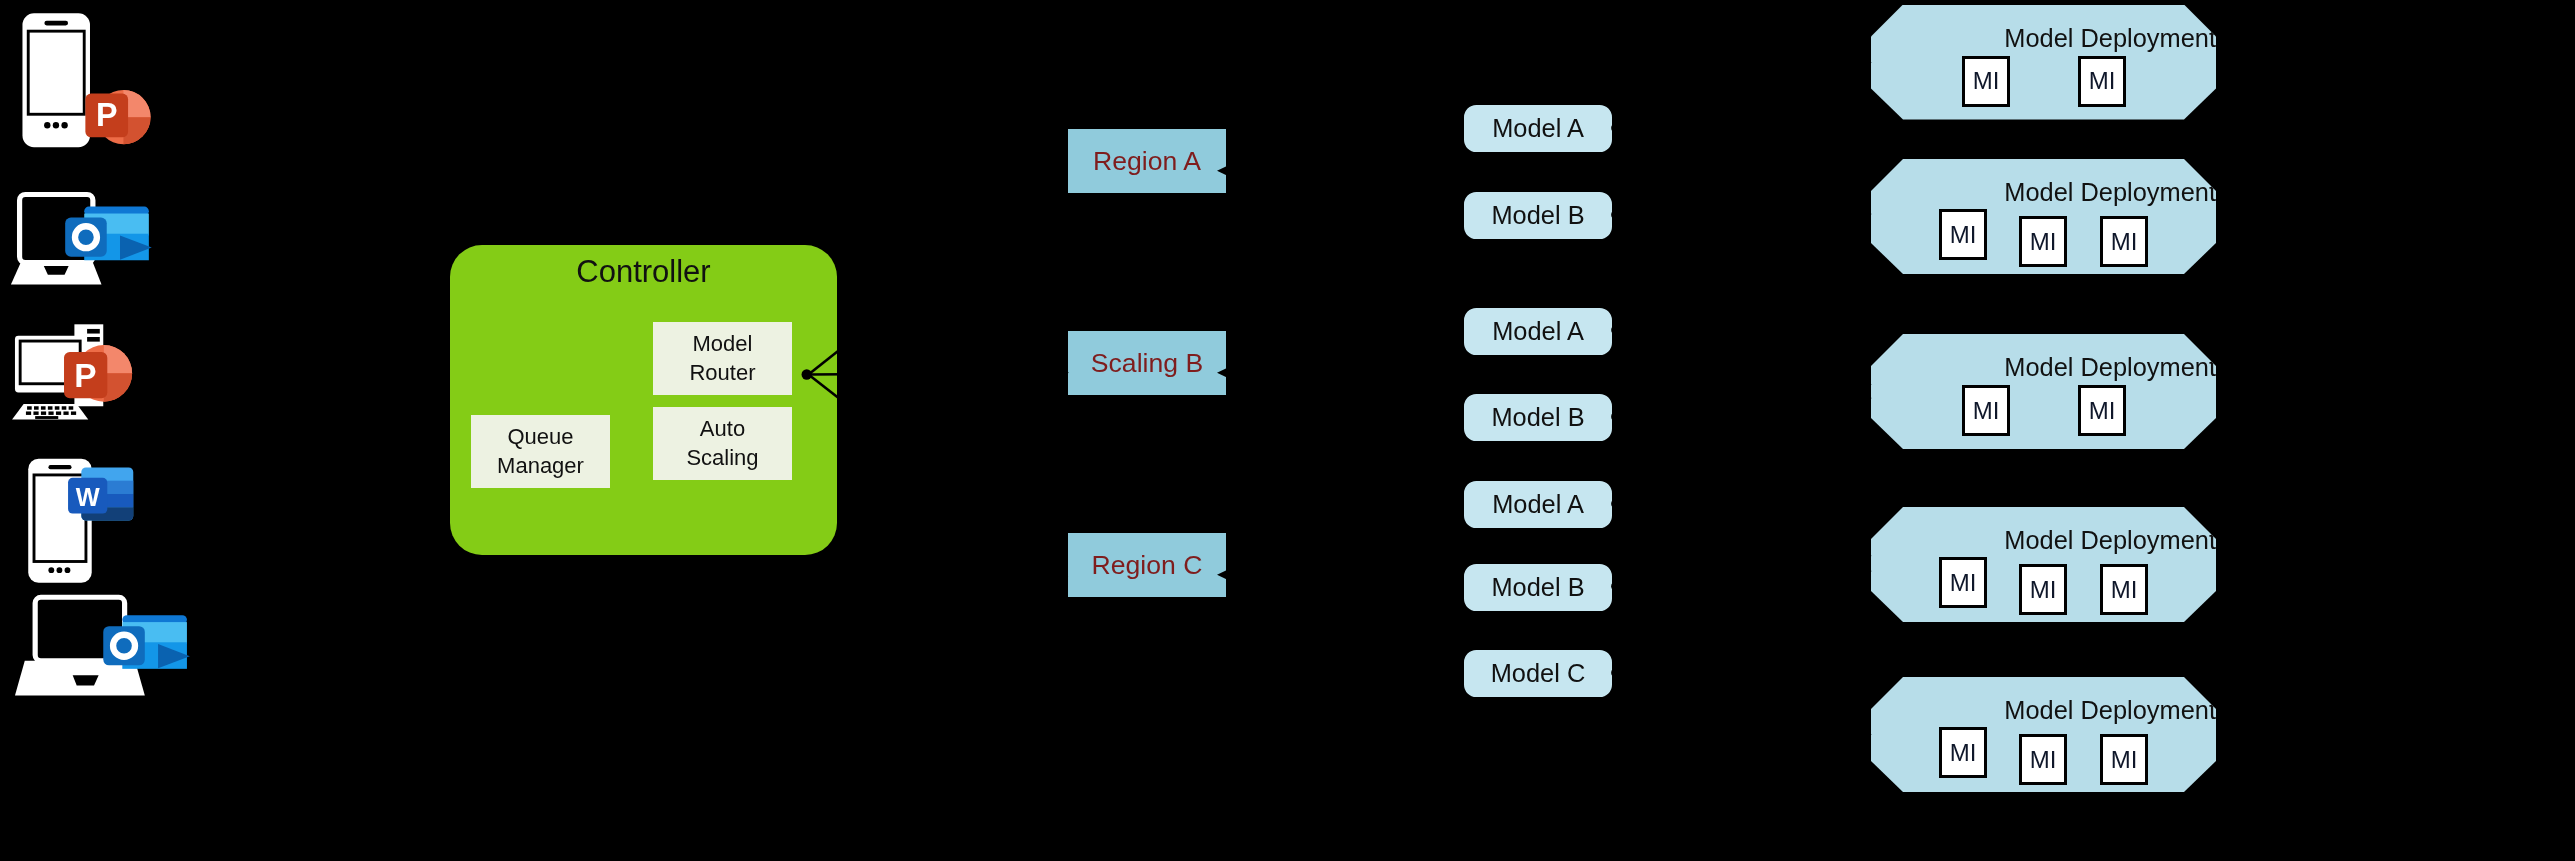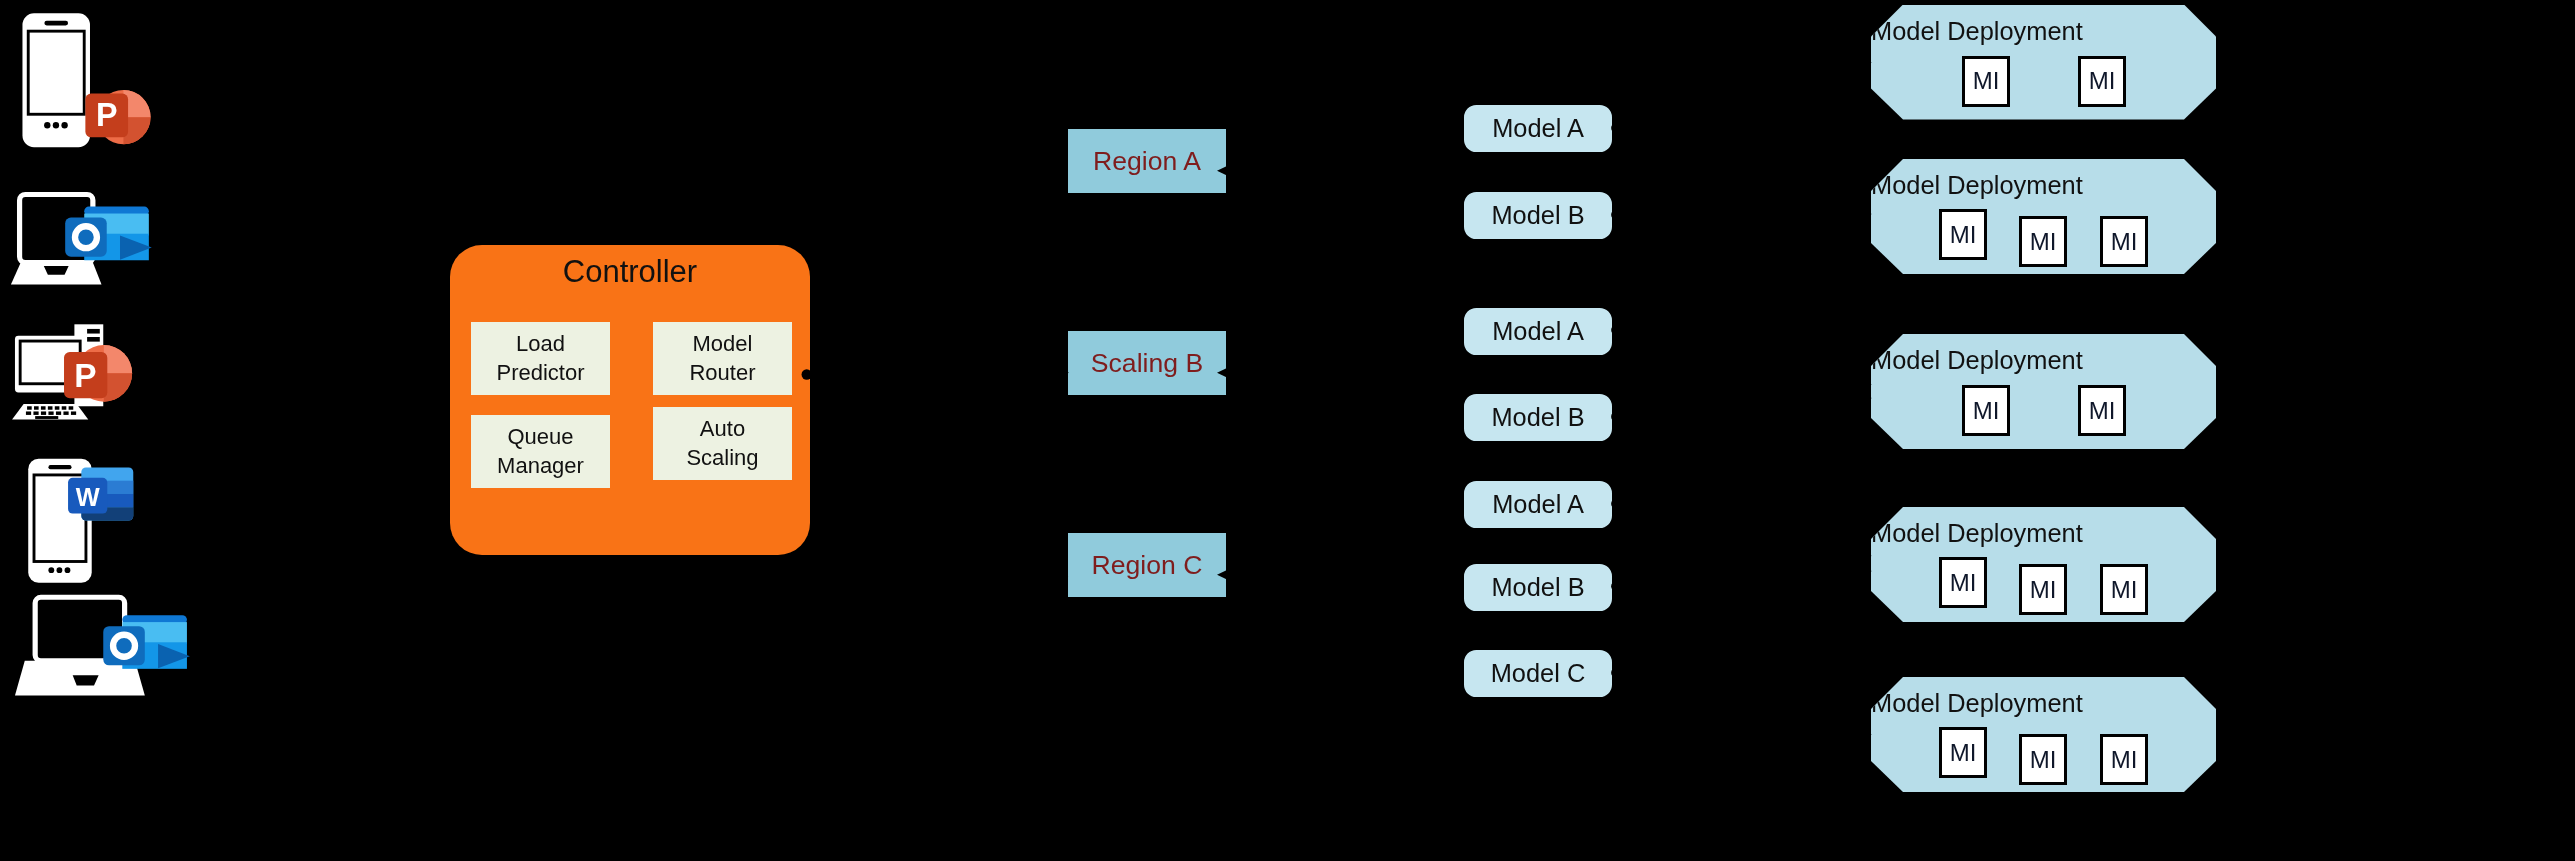--- a/index.html
+++ b/index.html
@@ -4,34 +4,34 @@
 <style>
   html,body{margin:0;padding:0;background:#000;}
   .stage{position:relative;width:2576px;height:861px;background:#000;overflow:hidden;
          font-family:"Liberation Sans",sans-serif;}
   .layer{position:absolute;left:0;top:0;width:100%;height:100%;}
   
   .devlabel{position:absolute;color:#000;font-size:15.6px;white-space:nowrap;z-index:1;}
   
   .boxes{z-index:2;}
   .controller{position:absolute;left:450px;top:245px;width:360px;height:310px;
-              background:#f97316;border-radius:32px;}
+              background:#84cc16;border-radius:32px;padding-left:27px;}
   .controller-title{position:absolute;left:0;top:9.2px;width:100%;text-align:center;
                     font-size:31px;color:#111;}
   .module{position:absolute;width:139px;height:73px;background:#edf2e2;
           display:flex;align-items:center;justify-content:center;text-align:center;
           font-size:22px;line-height:1.3;color:#111;white-space:pre-line;}
   .region{position:absolute;left:1068px;width:158px;height:64px;background:#90cbdc;
           display:flex;align-items:center;justify-content:center;font-size:26.6px;color:#7f1d1d;}
   .model{position:absolute;left:1459px;width:158px;height:57px;background:#c6e6f0;
          border:5.8px solid #000;border-radius:17.3px;box-sizing:border-box;
          display:flex;align-items:center;justify-content:center;font-size:25.4px;color:#111;}
   .oct{position:absolute;left:1871px;width:345px;height:115px;background:#b7dde9;
        clip-path:polygon(32px 0,313px 0,100% 32px,100% 84px,313px 100%,32px 100%,0 84px,0 32px);}
-  .oct-title{position:absolute;left:0;top:12px;width:100%;text-align:left;
+  .oct-title{position:absolute;left:0;top:19px;width:100%;text-align:right;
              font-size:25.4px;color:#111;}
   .mi{position:absolute;width:48px;height:51px;background:#fff;border:3.5px solid #000;
       box-sizing:border-box;display:flex;align-items:center;justify-content:center;
       font-size:24px;color:#0f172a;}
   
   .overlay{z-index:3;pointer-events:none;}
 </style>
 </head>
 <body>
 
@@ -42,22 +42,20 @@
     <div class="devlabel" style="left:79px;top:259px">Outlook</div>
     <div class="devlabel" style="left:70px;top:404px">PowerPoint</div>
     <div class="devlabel" style="left:84px;top:514px">Word</div>
     <div class="devlabel" style="left:87px;top:717px">Outlook</div>
   </div>
 
   <div class="layer boxes">
 
     <div class="controller">
       <div class="controller-title">Controller</div>
-      <div class="module" style="left:21px;top:77px">Load
-Predictor</div>
       <div class="module" style="left:203px;top:77px">Model
 Router</div>
       <div class="module" style="left:21px;top:170px">Queue
 Manager</div>
       <div class="module" style="left:203px;top:162px">Auto
 Scaling</div>
     </div>
 
     <div class="region" style="top:129px">Region A</div>
     <div class="region" style="top:331px">Scaling B</div>

